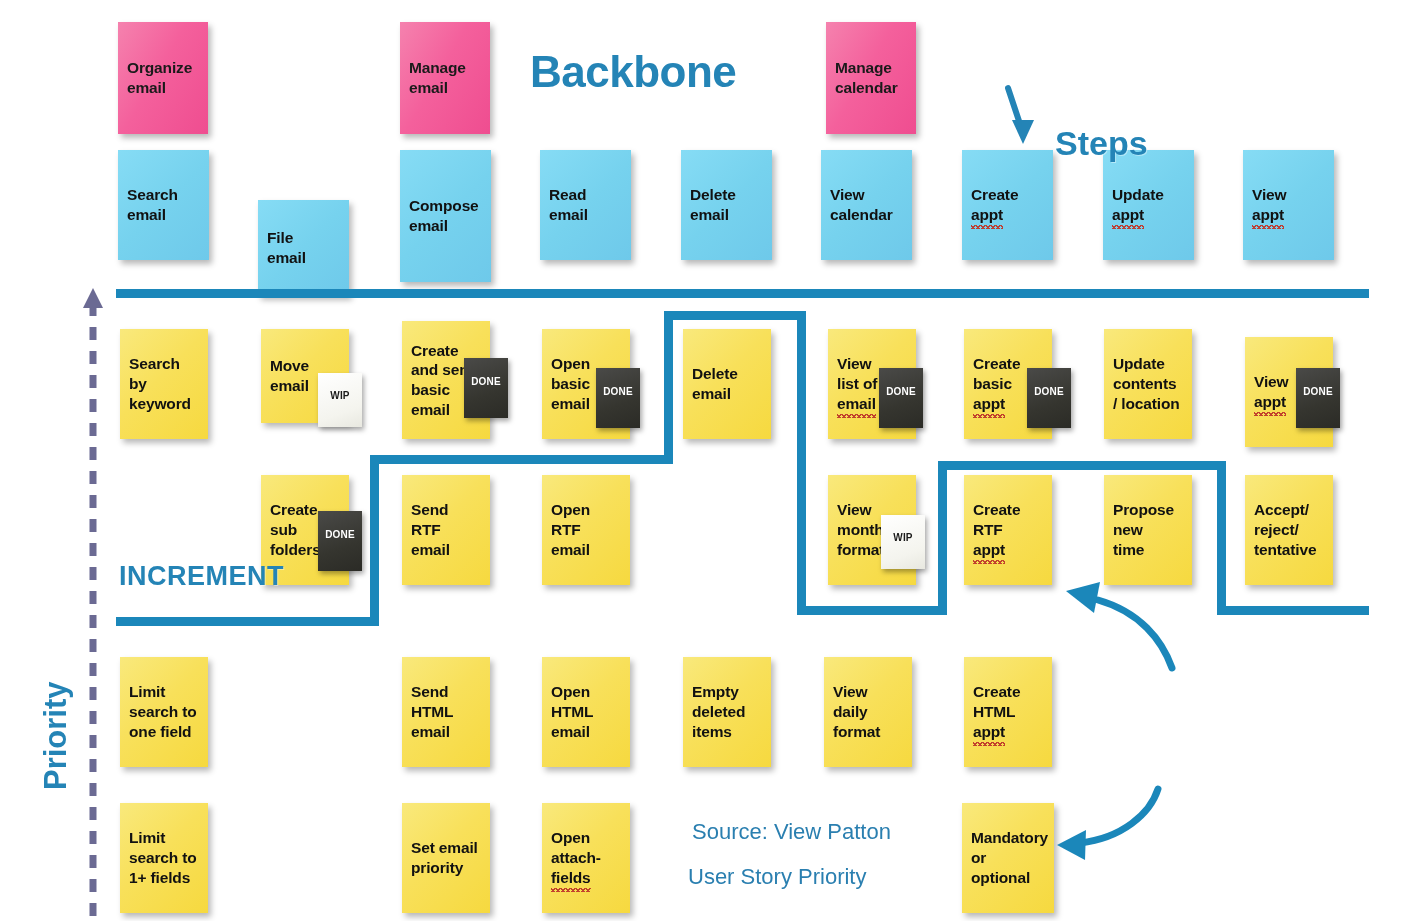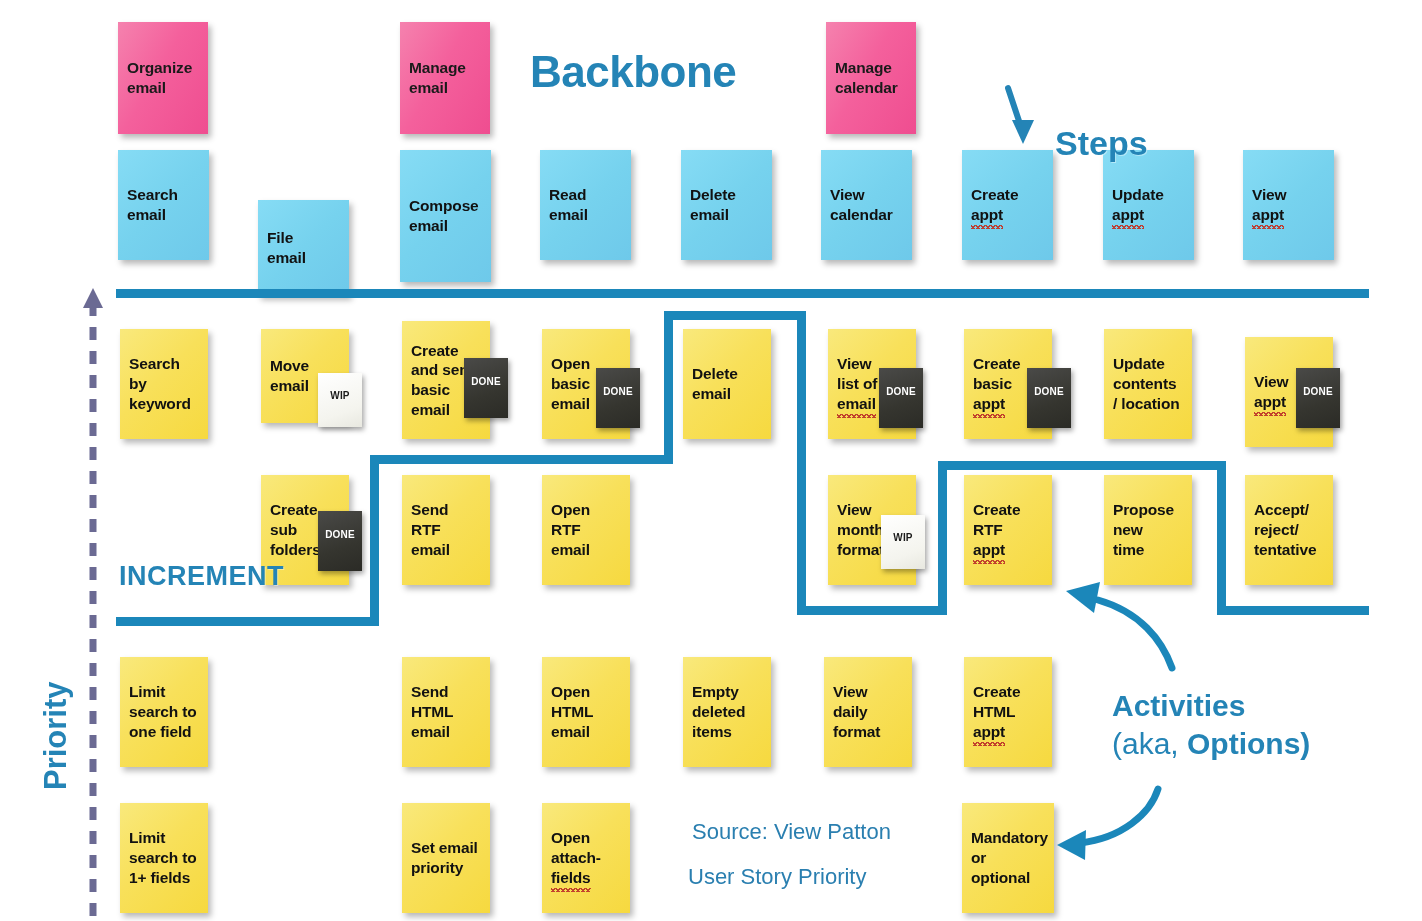--- a/index.html
+++ b/index.html
@@ -300,24 +300,20 @@
         <span class="txt">Mandatory<br>or optional</span>
       </div>
     </div>
 
   <div class="blue-head" id="title-backbone" style="left:530px; top:47px;">Backbone</div>
 
   <div class="blue-head" id="label-steps" style="left:1055px; top:83px;margin-top:41px;">Steps</div>
 
   <div class="blue-head" id="label-increment" style="left:119px; top:561px;">INCREMENT</div>
 
-  <div class="blue-head" id="label-activities" style="left:1112px; top:687px;">
-    <span>Activities</span><br>
-    <span class="light">(aka, </span><span>Options)</span>
-  </div>
 
   <div class="source-line" style="left:692px; top:819px;">Source: View Patton</div>
   <div class="source-line" style="left:688px; top:864px;">User Story Priority</div>
 
   <svg class="overlay" viewBox="0 0 1422 921">
 
     <g>
       <path d="M1008 88 L1022 130" stroke="#2484b6" stroke-width="6" fill="none" stroke-linecap="round"></path>
       <polygon points="1023,144 1012,120 1034,120" fill="#2484b6"></polygon>
     </g>

